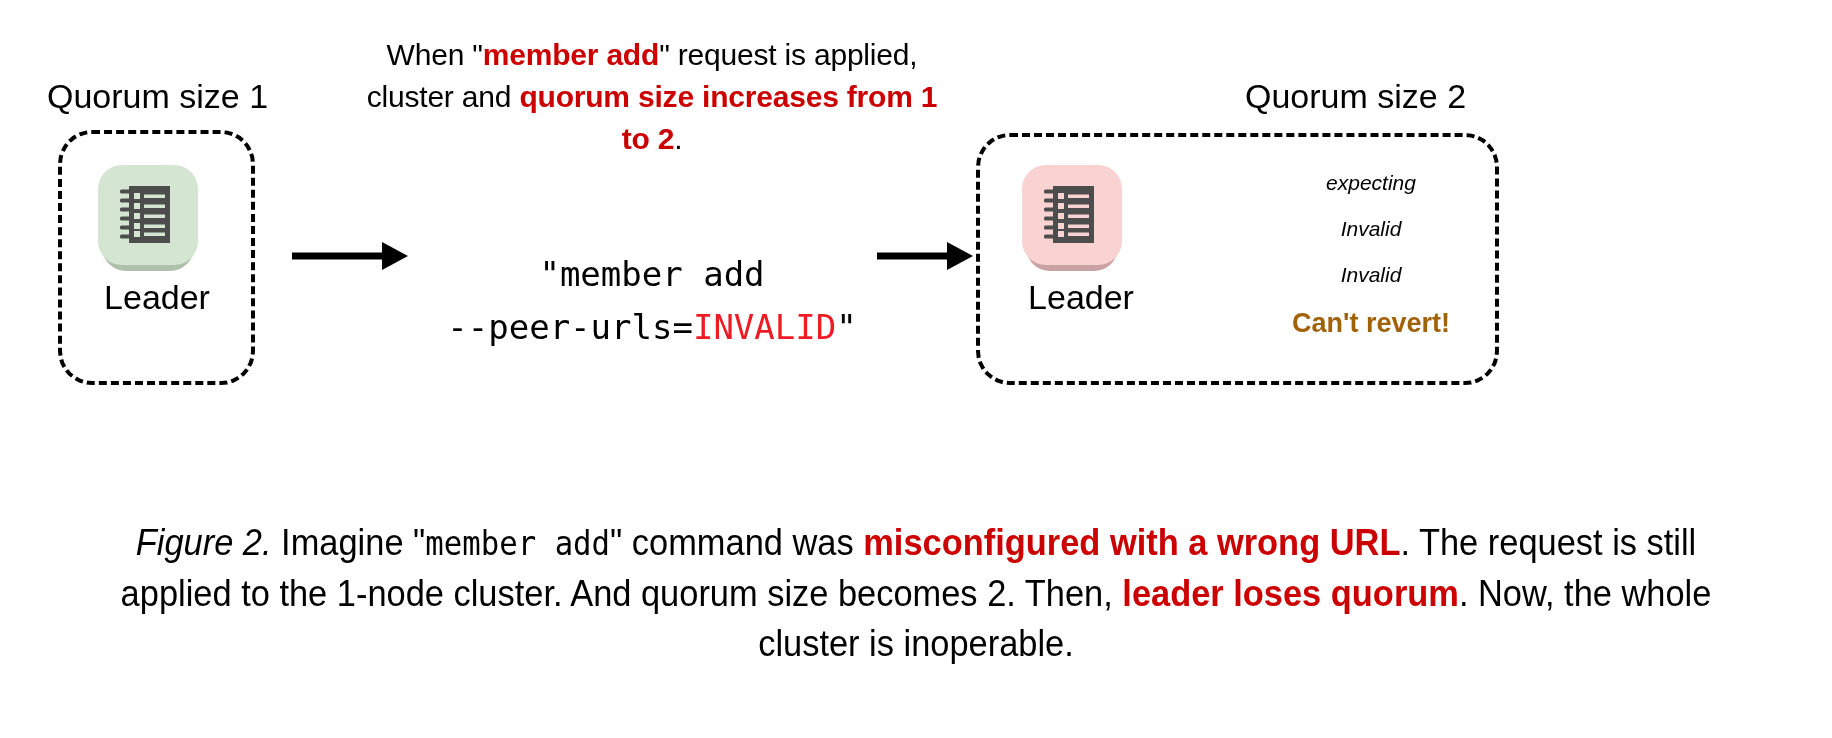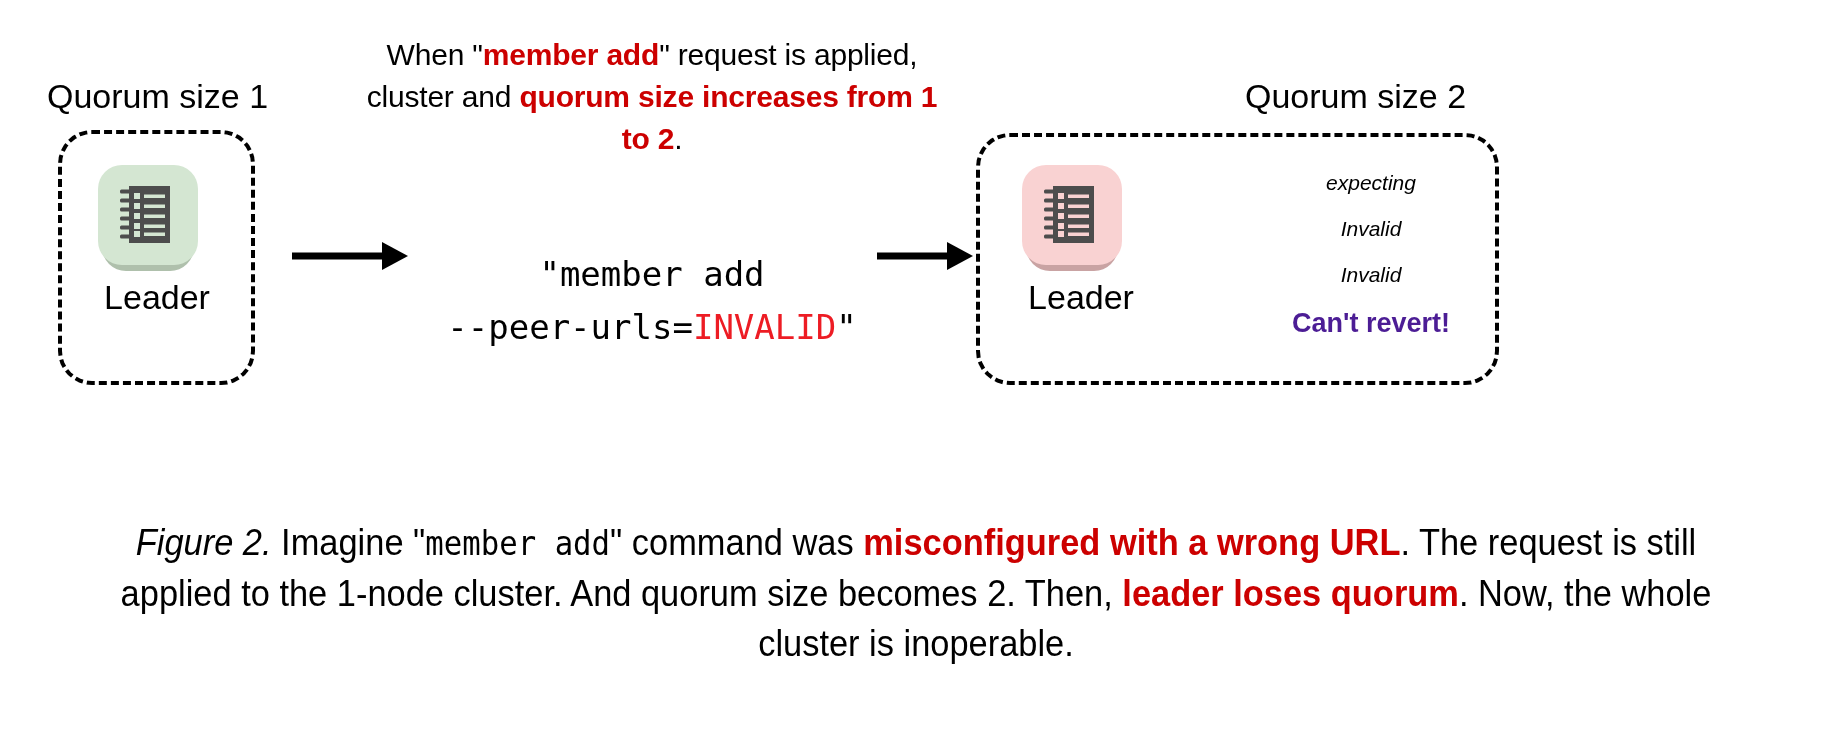--- a/index.html
+++ b/index.html
@@ -112,21 +112,21 @@
   #right-status .line {
     font-style: italic;
     font-size: 21px;
     line-height: 46px;
     white-space: nowrap;
   }
   #right-status .warn {
     margin-top: 10px;
     font-size: 27px;
     font-weight: bold;
-    color: #4c1d95;
+    color: #a16207;
     white-space: nowrap;
   }
 
   
   .arrow { position: absolute; }
   #arrow-1 { left: 290px; top: 236px; }
   #arrow-2 { left: 875px; top: 236px; }
 
   
   #command {

